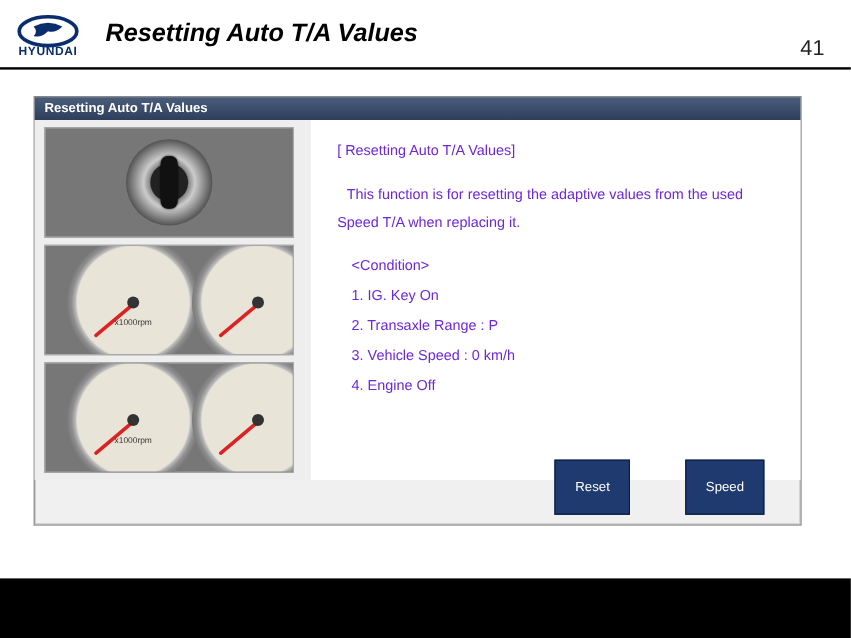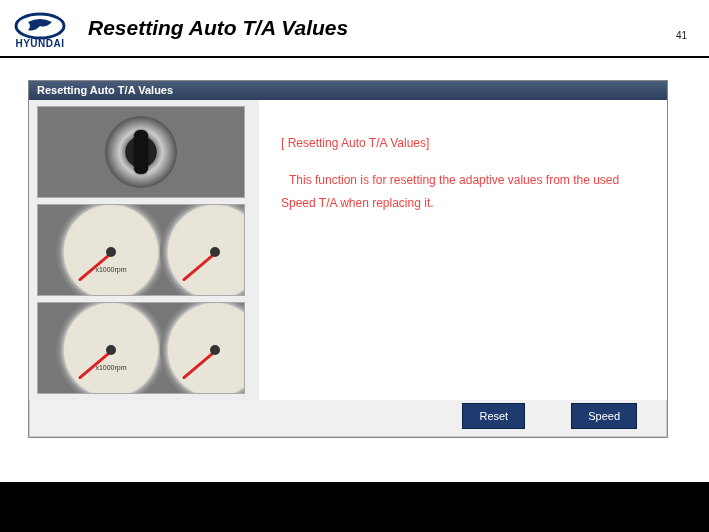--- a/index.html
+++ b/index.html
@@ -41,21 +41,21 @@
   .title {
     font-size: 21px;
     font-weight: bold;
     font-style: italic;
     color: #000;
   }
   .page-num {
     position: absolute;
     right: 22px;
     top: 30px;
-    font-size: 10px;
+    font-size: 18px;
     color: #222;
   }
   .content {
     padding: 22px 28px 0 28px;
   }
   .dialog {
     border: 1px solid #888;
     background: #f0f0f0;
     width: 640px;
     height: 358px;
@@ -87,25 +87,24 @@
   .thumb {
     background: #777;
     border: 1px solid #aaa;
     width: 208px;
     height: 92px;
     position: relative;
     overflow: hidden;
   }
   .right-col {
     flex: 1;
-    padding: 2px 22px 8px 22px;
-    font-size: 12px;
-    color: #ef4444;
+    padding: 14px 22px 8px 22px;
+    font-size: 12px;
+    color: #6d28d9;
     line-height: 1.9;
-    margin-top: 30px;
   }
   .sec-title {
     font-size: 12px;
     margin-bottom: 14px;
   }
   .desc {
     font-size: 12px;
     margin-bottom: 14px;
     text-indent: 8px;
     line-height: 1.9;
@@ -121,21 +120,21 @@
     position: absolute;
     bottom: 8px;
     right: 30px;
     display: flex;
     gap: 46px;
   }
   .btn {
     background: #1e3a6e;
     color: #fff;
     font-size: 11px;
-    padding: 6px 16px;
+    padding: 16px 16px;
     border: 1px solid #0a1f42;
     cursor: pointer;
     min-width: 58px;
     text-align: center;
   }
   .foot {
     position: absolute;
     bottom: 0;
     left: 0;
     right: 0;
@@ -231,20 +230,27 @@
         <div class="thumb">
           <div class="gauge g1">
             <div class="gauge-label">x1000rpm</div>
           </div>
           <div class="gauge g2"></div>
         </div>
       </div>
       <div class="right-col">
         <div class="sec-title">[ Resetting Auto T/A Values]</div>
         <div class="desc">This function is for resetting the adaptive values from the used Speed T/A when replacing it.</div>
+        <div class="cond-list">
+          <div>&lt;Condition&gt;</div>
+          <div>1. IG. Key On</div>
+          <div>2. Transaxle Range : P</div>
+          <div>3. Vehicle Speed : 0 km/h</div>
+          <div>4. Engine Off</div>
+        </div>
       </div>
     </div>
     <div class="btn-row">
       <div class="btn">Reset</div>
       <div class="btn">Speed</div>
     </div>
   </div>
 </div>
 
 <div class="foot"></div>

